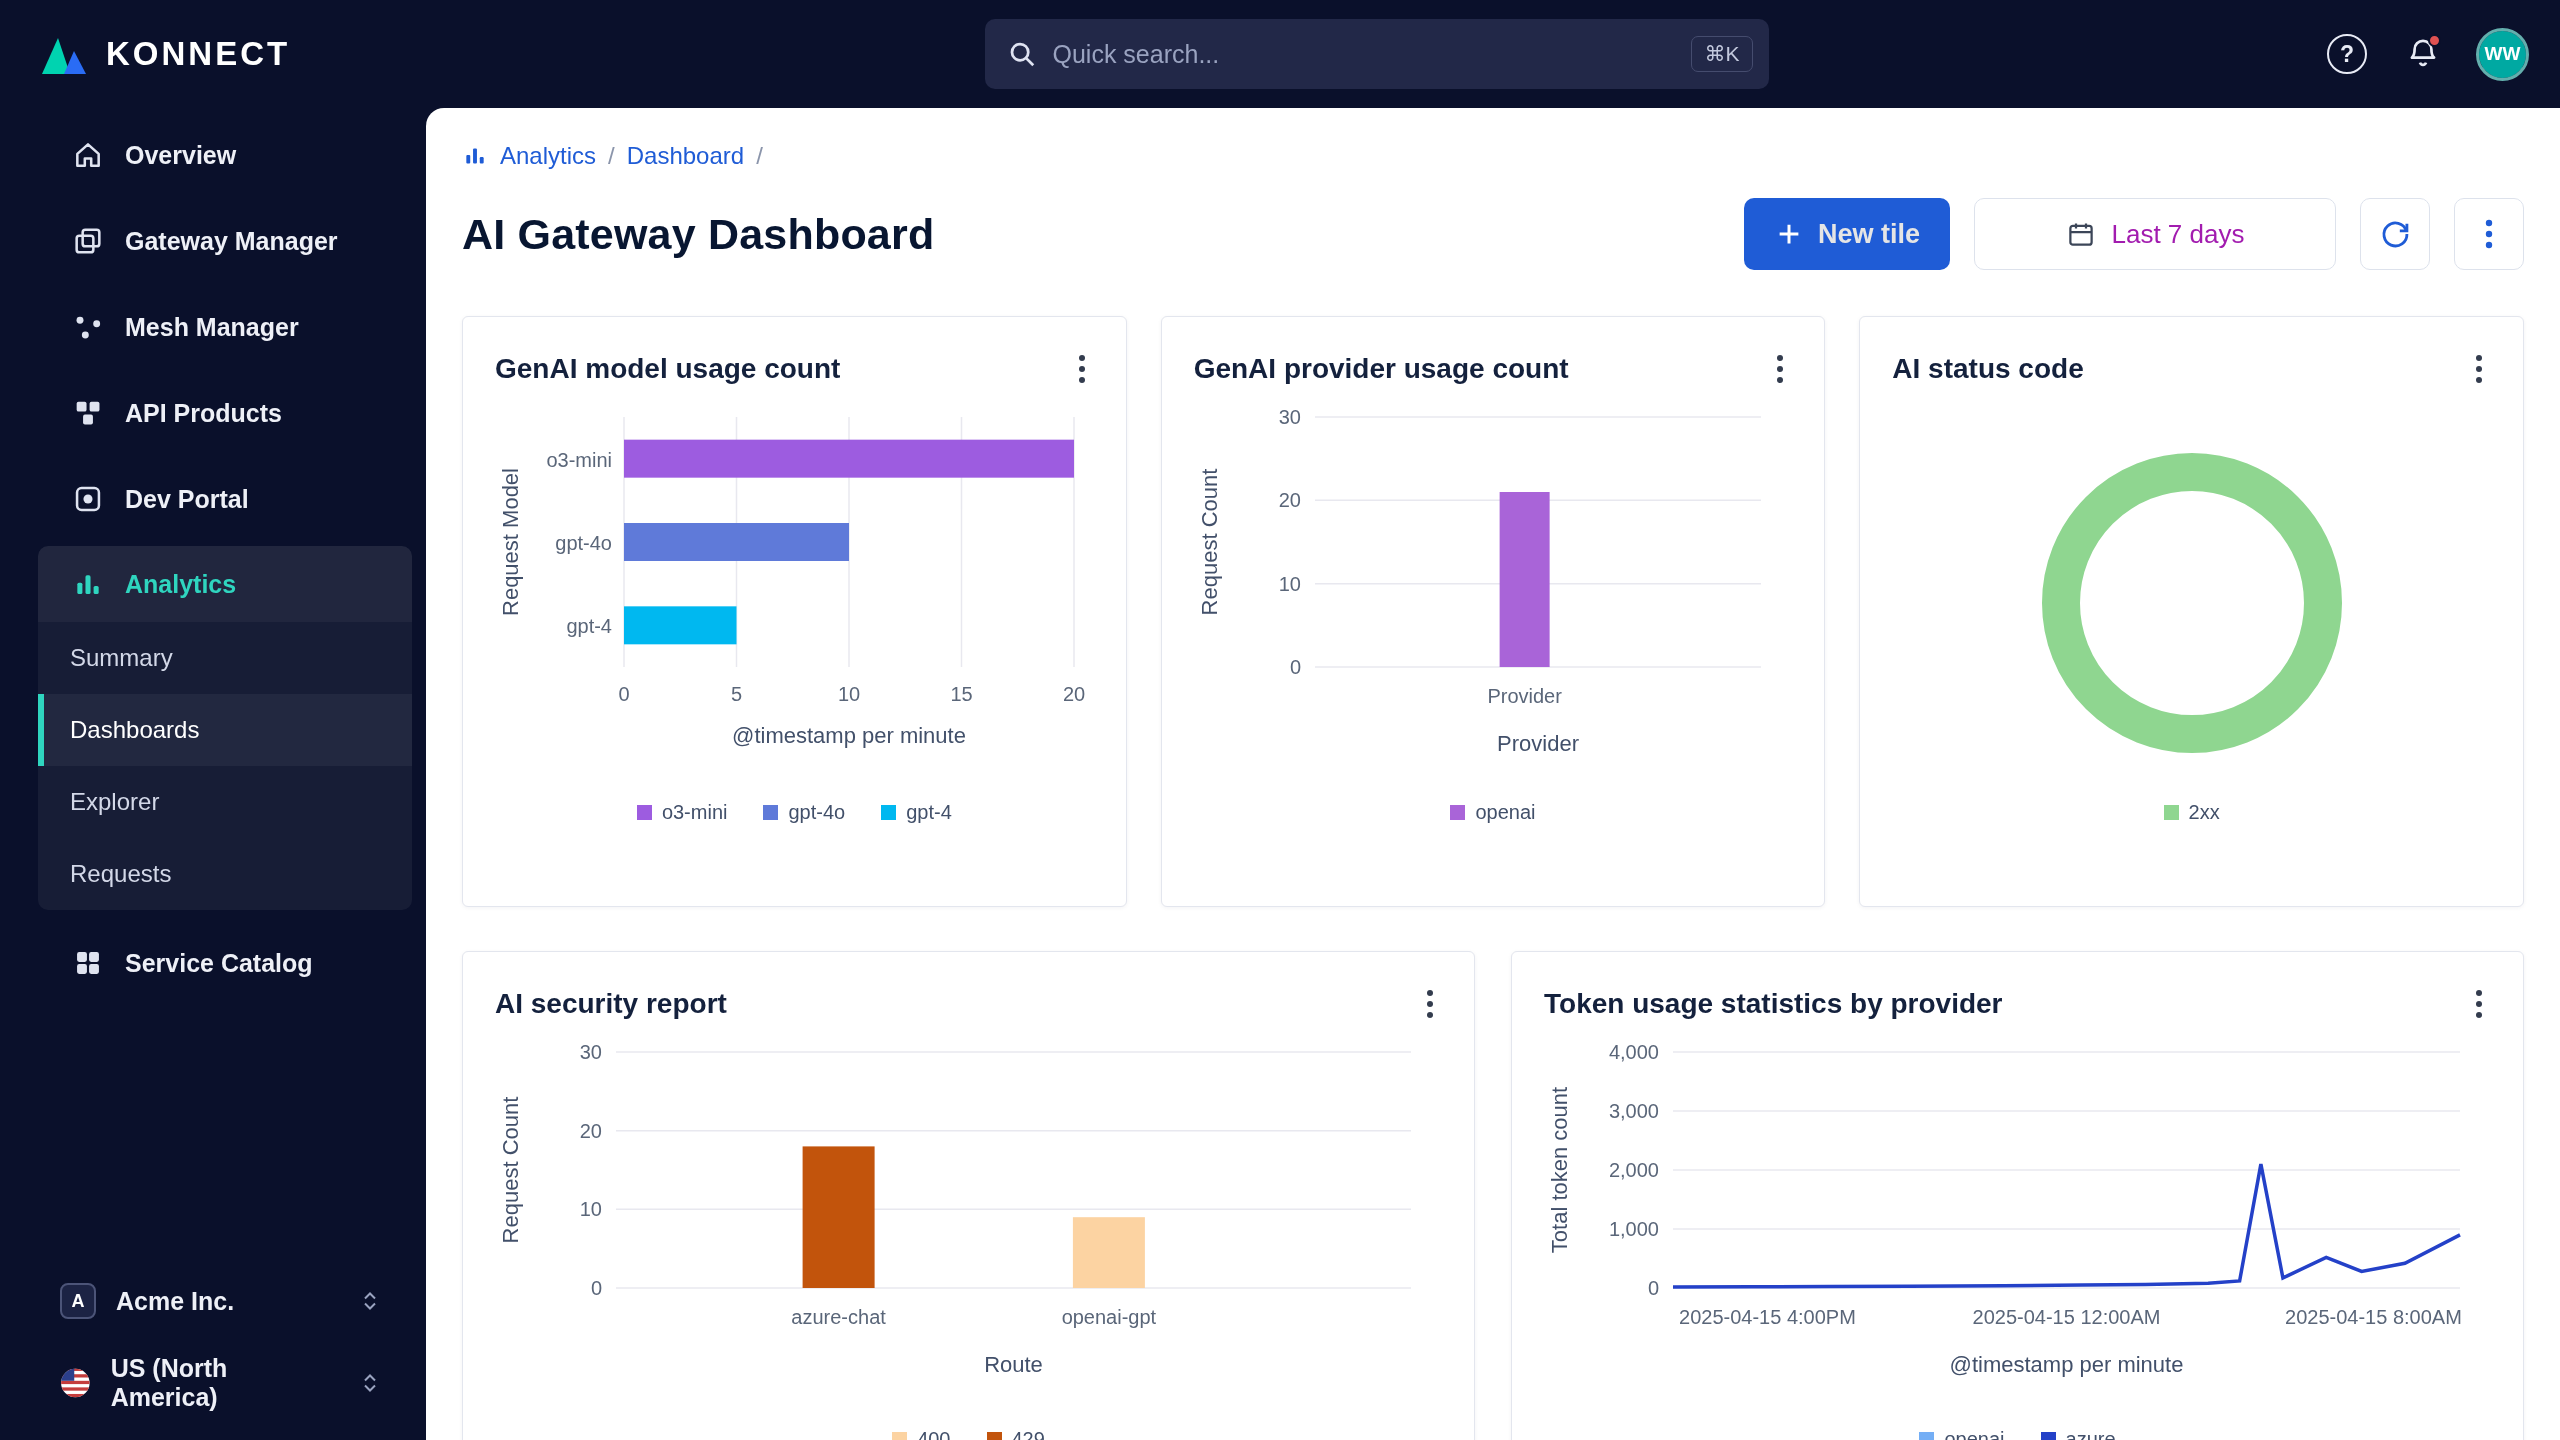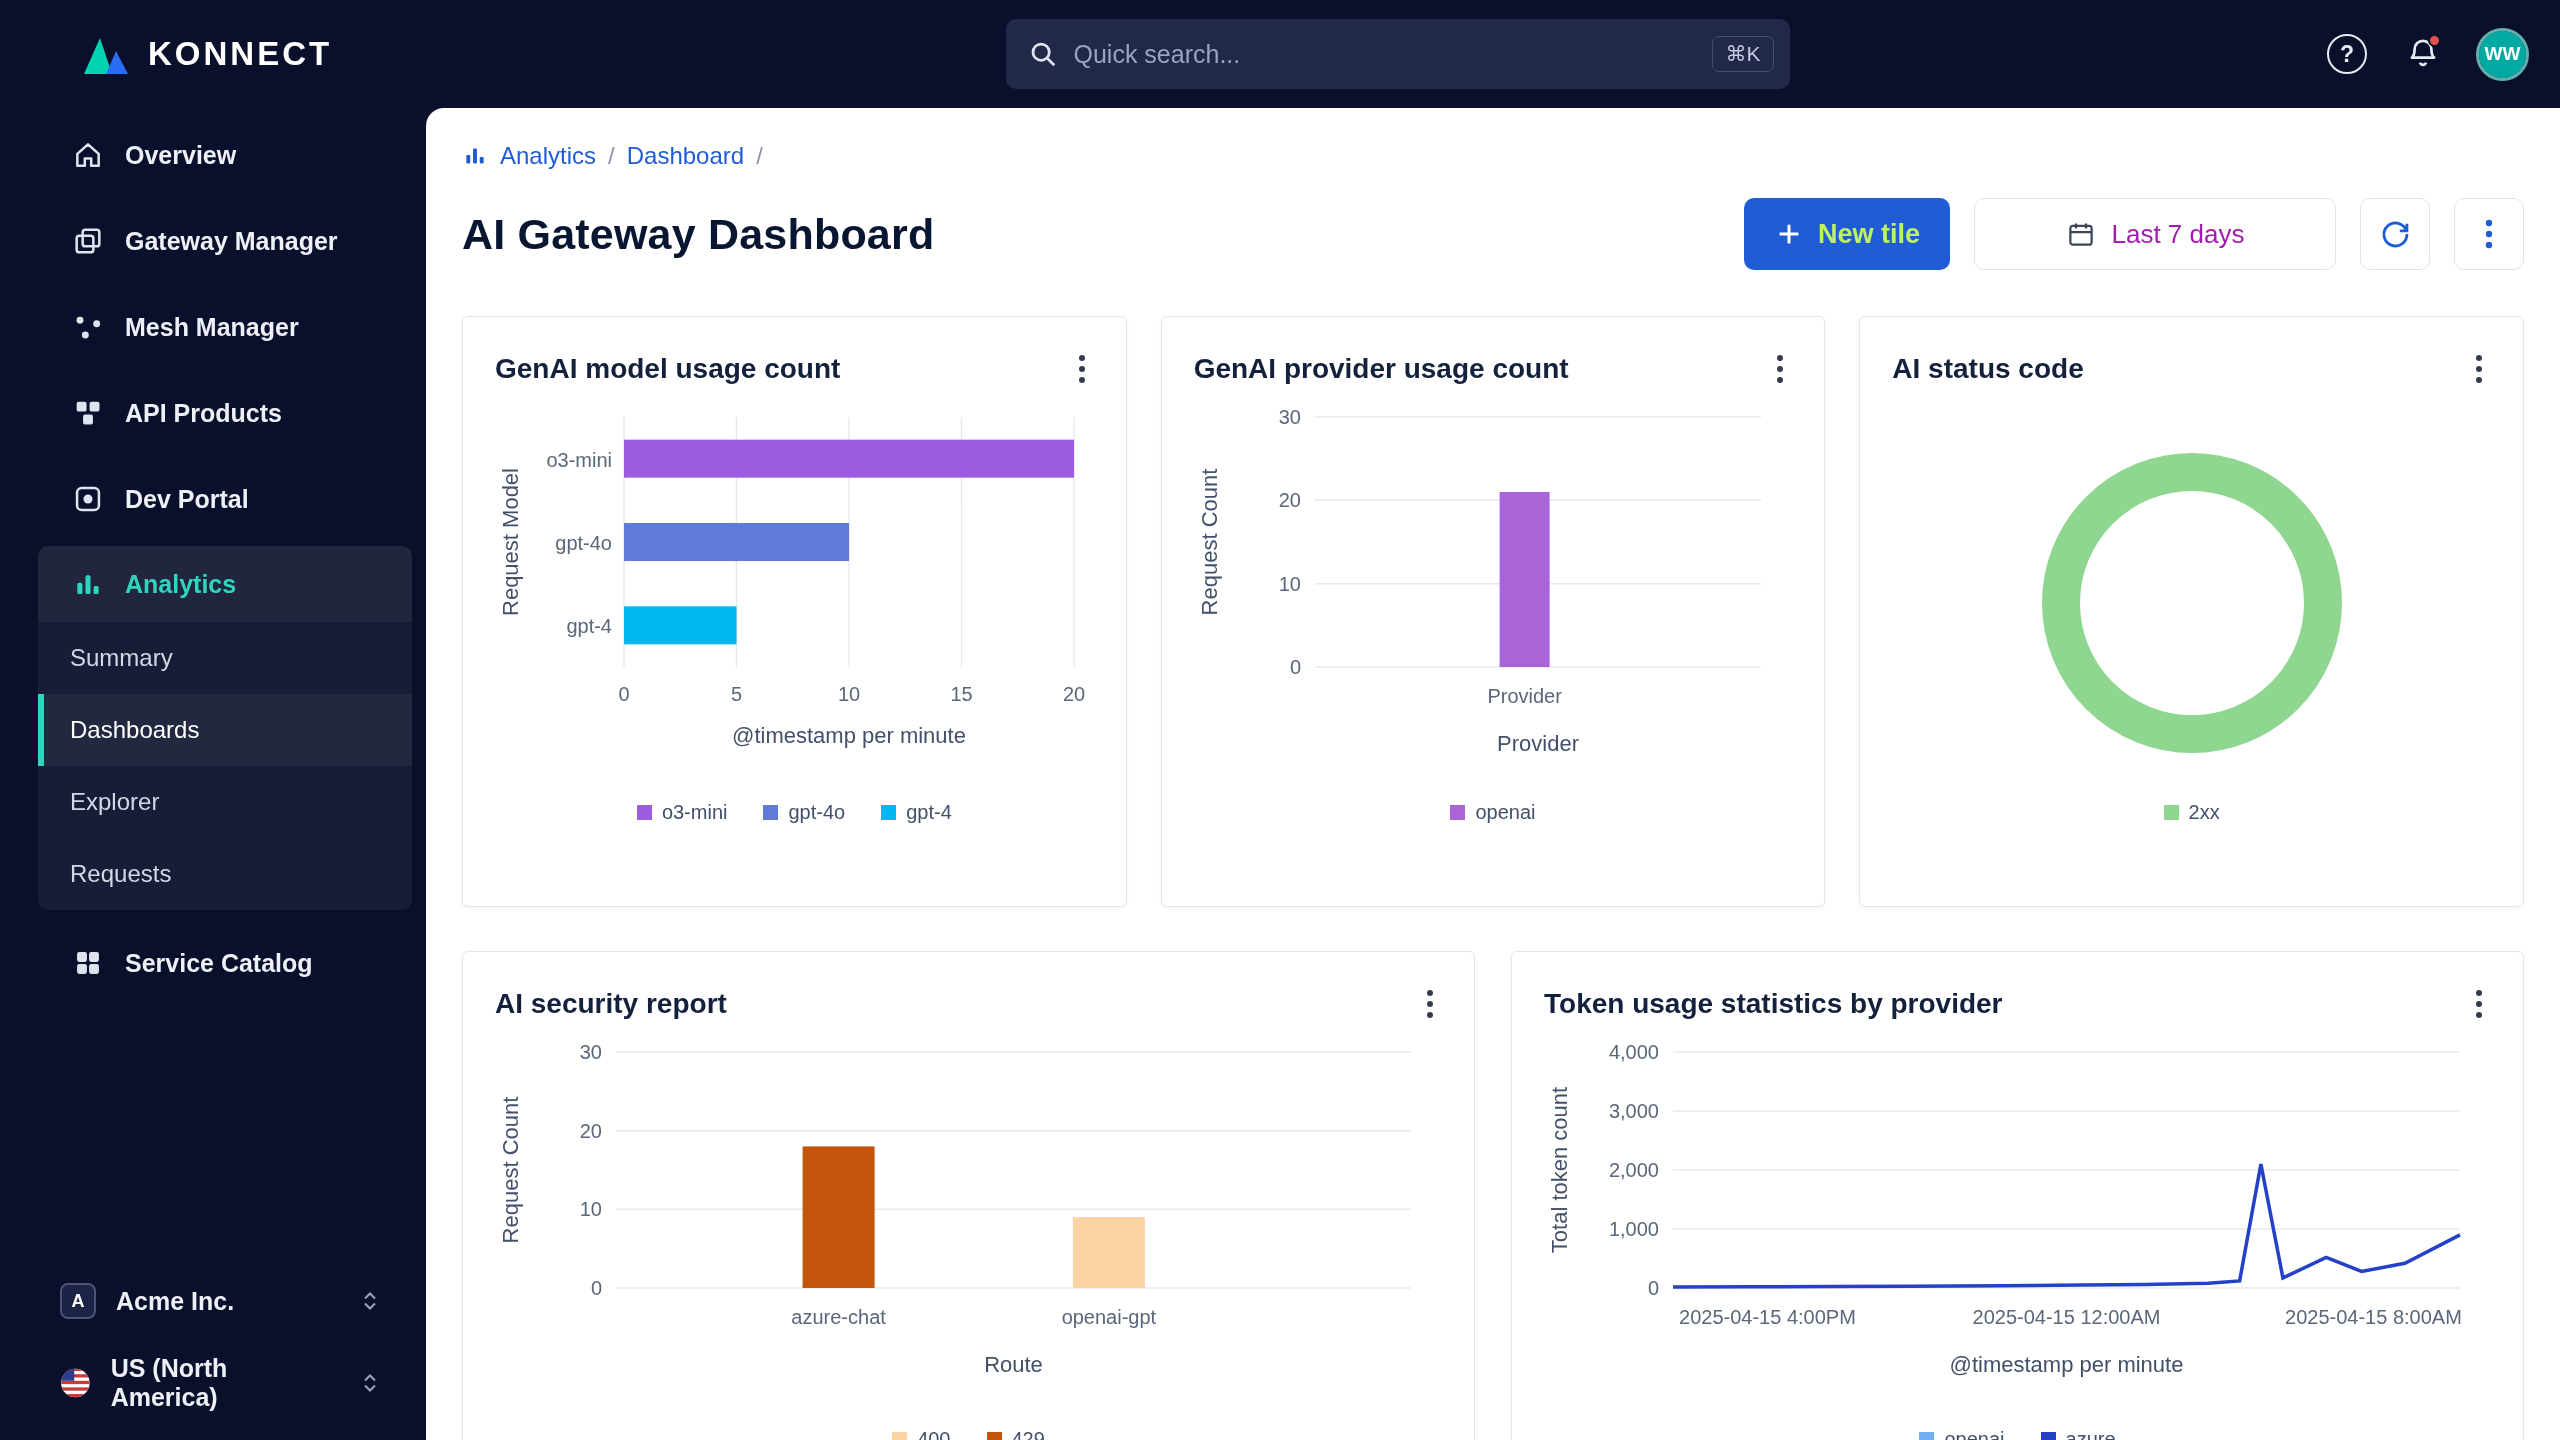--- a/index.html
+++ b/index.html
@@ -2,21 +2,21 @@
 <html style="--accent: #1f5cd6; --teal: #2fd5bf; --dark: #0a102b;"><head>
 <meta charset="utf-8">
 <style>
   * { box-sizing: border-box; margin: 0; padding: 0; }
   html, body { width: 2560px; height: 1440px; overflow: hidden; font-family: "Liberation Sans", sans-serif; }
   body { background: var(--dark, #0a102b); position: relative; }
   :root { --accent:#1f5cd6; --teal:#2fd5bf; --dark:#0a102b; }
 
   
   .topbar { position:absolute; top:0; left:0; width:2560px; height:108px; display:flex; align-items:center; background:var(--dark); z-index:5; }
-  .logo { display:flex; align-items:center; gap:18px; padding-left:40px; width:426px; flex:none;margin-left:42px; }
+  .logo { display:flex; align-items:center; gap:18px; padding-left:40px; width:426px; flex:none; }
   .logo-text { color:#fff; font-size:33px; font-weight:700; letter-spacing:3px; }
   .search-wrap { flex:1; display:flex; justify-content:center; }
   .searchbox { width:784px; height:70px; background:#222848; border-radius:10px; display:flex; align-items:center; padding:0 16px 0 22px; gap:16px; }
   .searchbox input { flex:1; background:transparent; border:none; outline:none; color:#a3a3a3; font-size:25px; font-family:"Liberation Sans",sans-serif; }
   .searchbox input::placeholder { color:#9aa3c0; }
   .kbd-chip { border:1.6px solid #454c6e; border-radius:7px; padding:5px 12px; color:#c3c9dd; font-size:21px; }
   .topbar-right { display:flex; align-items:center; gap:38px; padding-right:34px; }
   .help-circle { width:40px; height:40px; border:2.6px solid #e8ebf5; border-radius:50%; color:#e8ebf5; font-size:23px; font-weight:700; display:flex; align-items:center; justify-content:center; cursor:pointer; }
   .bell-wrap { position:relative; color:#e8ebf5; cursor:pointer; display:flex; }
   .bell-dot { position:absolute; top:-2px; right:0px; width:13px; height:13px; background:#e05252; border:2.5px solid var(--dark); border-radius:50%; }
@@ -40,21 +40,21 @@
 
   
   .content { position:absolute; left:426px; top:108px; width:2134px; height:1332px; background:#fff; border-top-left-radius:18px; padding:0 36px; overflow:hidden; }
   .breadcrumb { display:flex; align-items:center; gap:12px; margin-top:34px; font-size:24px; }
   .breadcrumb .bc-link { color:var(--accent); cursor:pointer; }
   .breadcrumb .sep { color:#8b95ab; }
   .page-head { display:flex; justify-content:space-between; align-items:center; margin-top:28px; }
   .page-title { font-size:43px; font-weight:700; color:#081631; letter-spacing:.2px; }
   .controls { display:flex; gap:24px; align-items:center; }
   .btn { height:72px; border-radius:10px; display:flex; align-items:center; cursor:pointer; font-family:"Liberation Sans",sans-serif; }
-  .btn-primary { padding:17px 30px; background:var(--accent); color:#bef264; gap:14px; font-size:27px; font-weight:600; border:none; }
+  .btn-primary { padding:17px 30px; background:var(--accent); color:#e5e5e5; gap:14px; font-size:27px; font-weight:600; border:none; }
   .btn-outline { background:#fff; border:1.6px solid #dde2ec; color:#a21caf;justify-content:center; }
   .btn-date { width:362px; padding:0 24px; gap:16px; font-size:26px; }
   .btn-date svg { color:#3c4658; }
   .btn-icon { width:70px; justify-content:center; color:var(--accent); }
 
   
   .tiles-row1 { display:grid; grid-template-columns:repeat(3,1fr); gap:34px; margin-top:46px; }
   .tiles-row2 { display:grid; grid-template-columns:repeat(2,1fr); gap:36px; margin-top:44px; }
   .tile { background:#fff; border:1.5px solid #e3e6ee; border-radius:6px; box-shadow:0 1px 4px rgba(15,25,60,.05); padding:30px 32px; overflow:hidden; }
   .tiles-row1 .tile { height:591px; }

